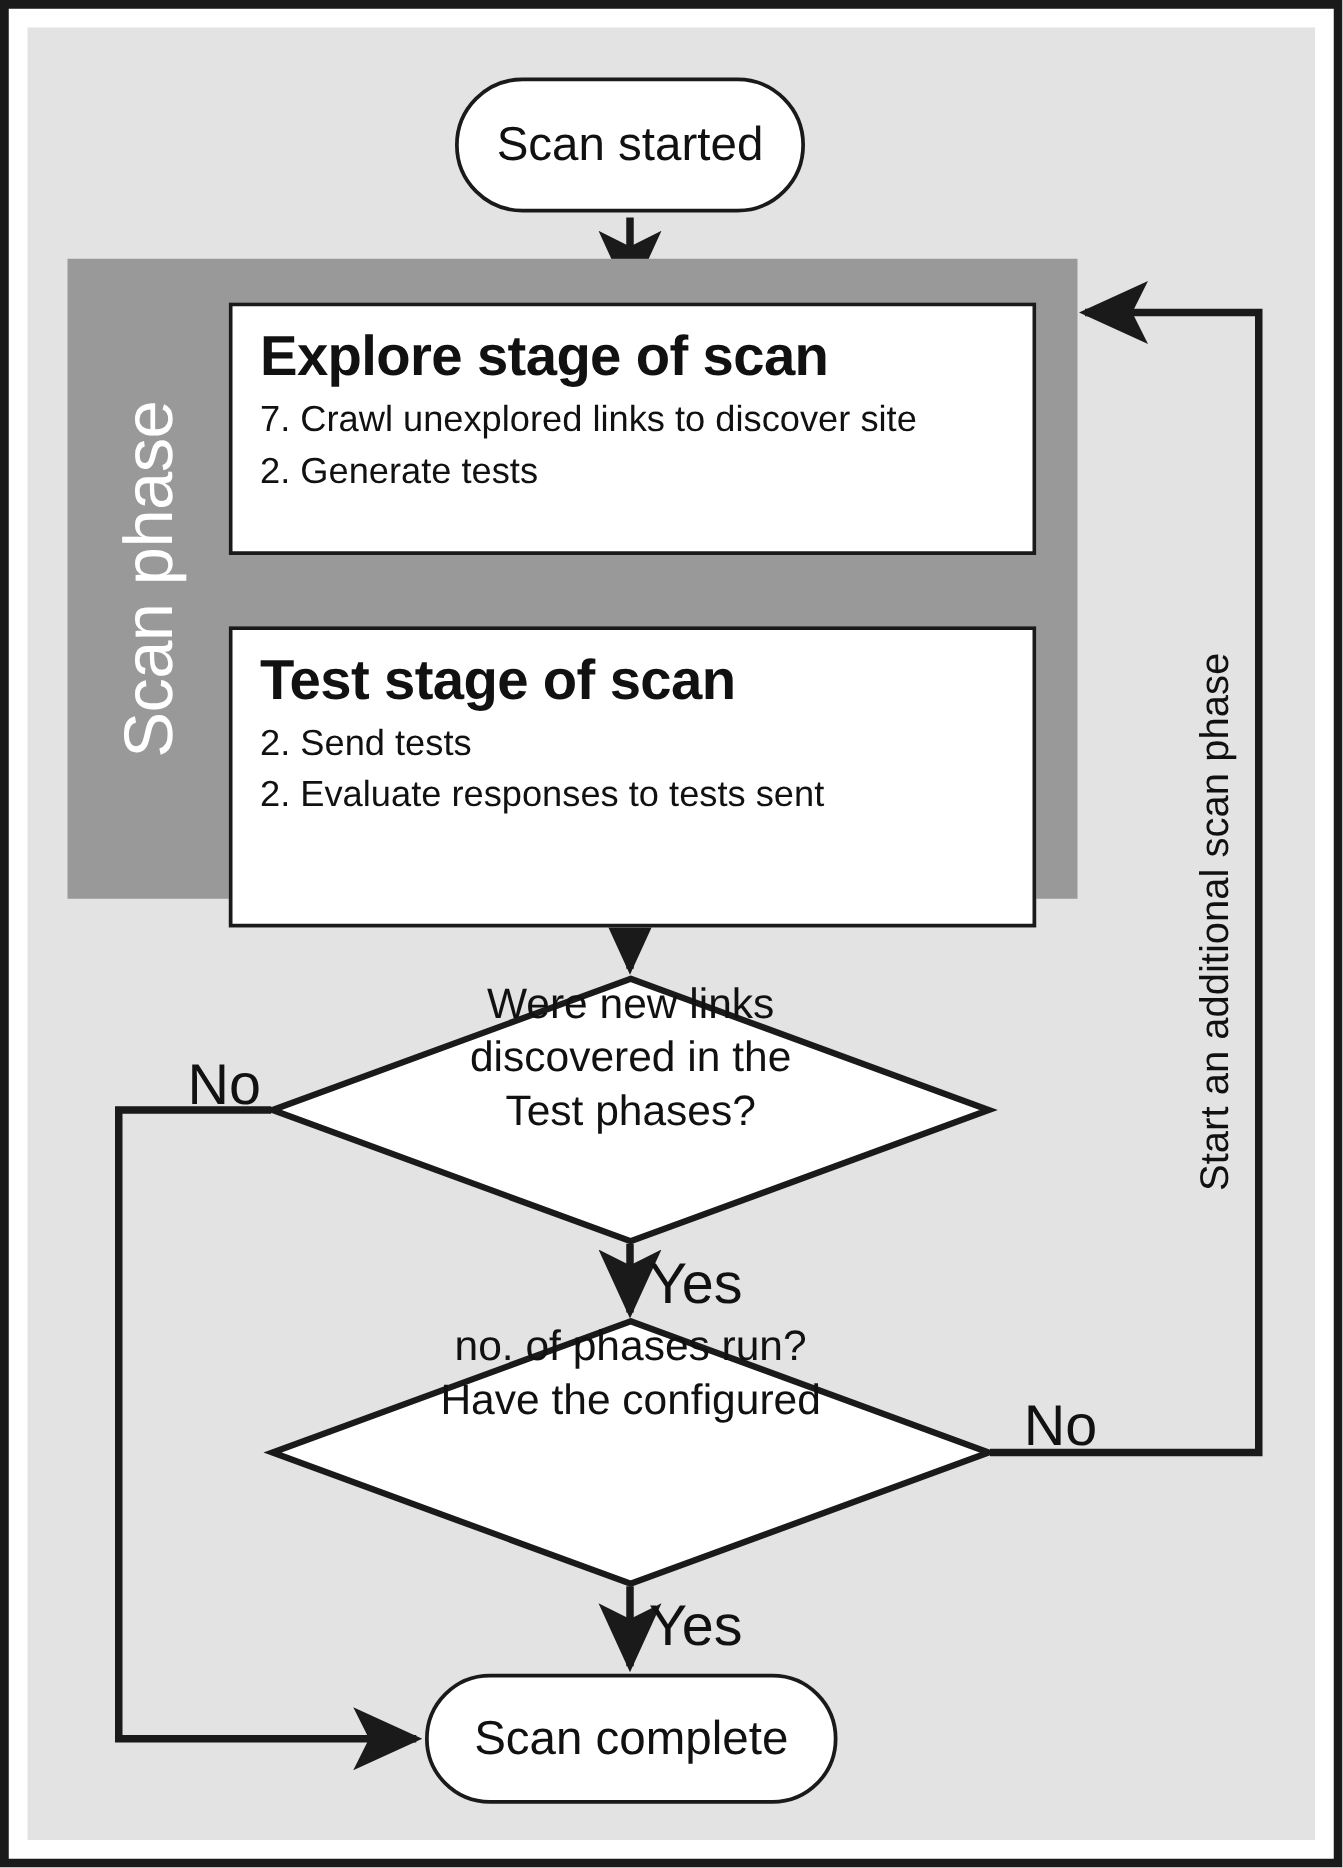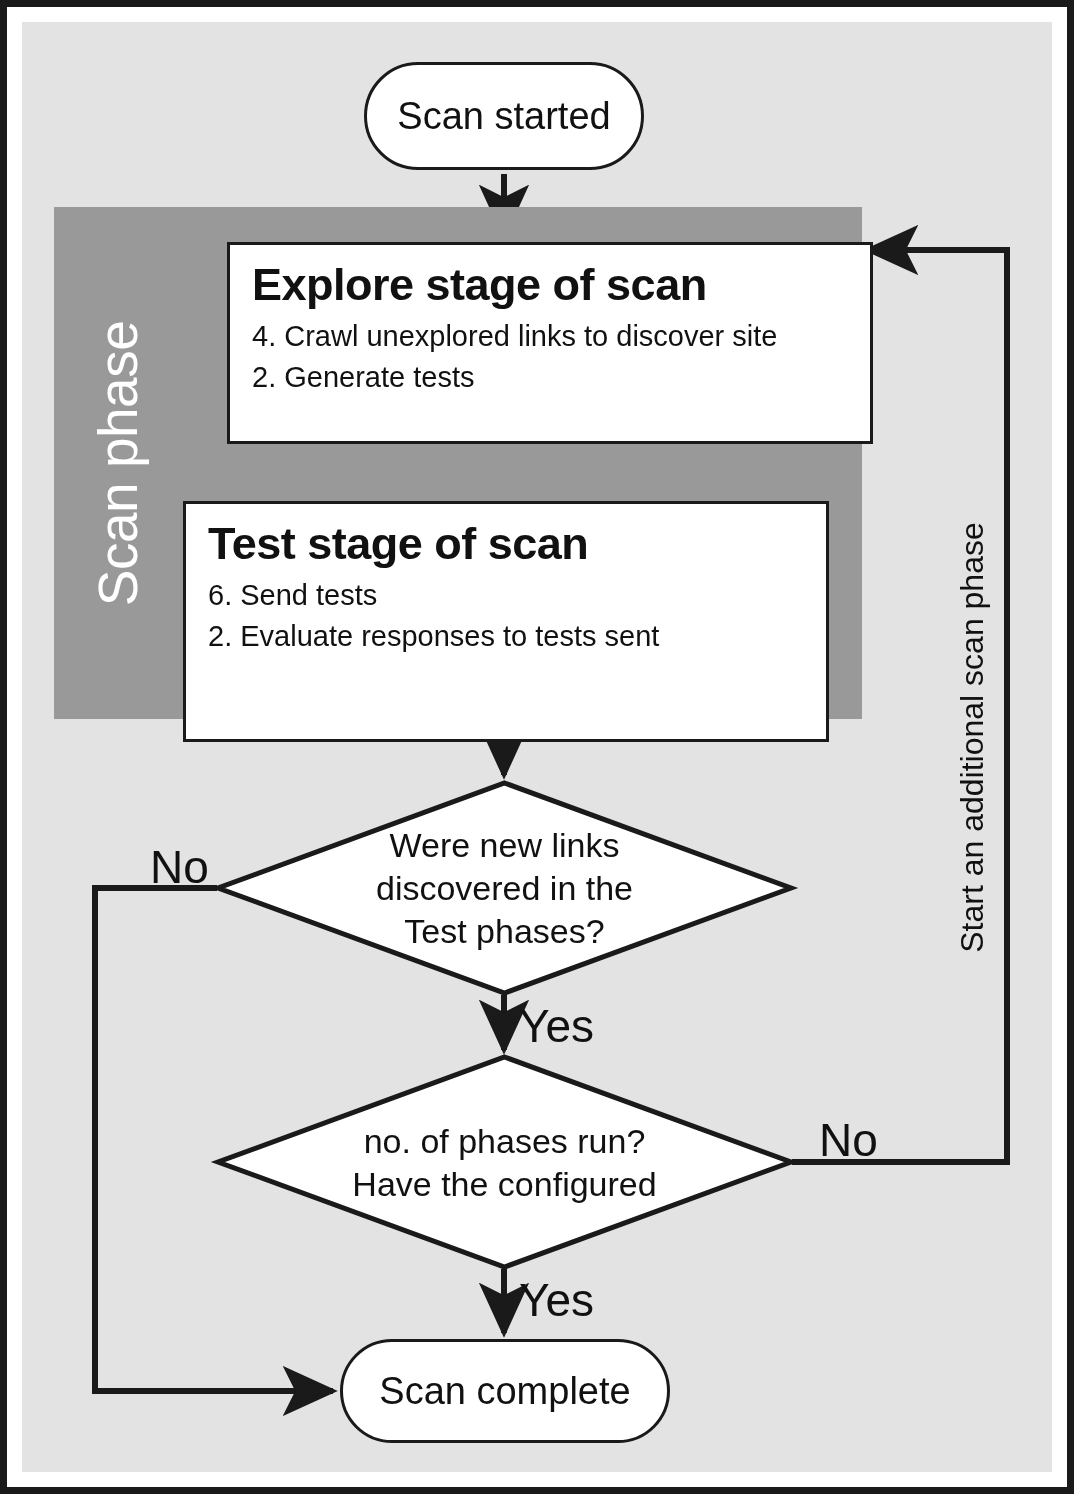--- a/index.html
+++ b/index.html
@@ -15,37 +15,37 @@
   
   #phase-band{position:absolute;left:47px;top:200px;width:808px;height:512px;background:#999999;}
   #phase-label{position:absolute;left:47px;top:200px;width:129px;height:512px;
      display:flex;align-items:center;justify-content:center;}
   #phase-label span{display:block;transform:rotate(-90deg);white-space:nowrap;
      color:#ffffff;font-size:55px;letter-spacing:-0.5px;line-height:1;}
 
   
   .proc{position:absolute;background:#ffffff;border:3px solid #1a1a1a;box-sizing:border-box;
         padding:16px 22px 10px 22px;}
-  #box-explore{left:176px;top:235px;width:646px;height:202px;margin-left:44px;}
+  #box-explore{left:176px;top:235px;width:646px;height:202px;}
   #box-test{left:176px;top:494px;width:646px;height:241px;}
   .proc .ptitle{font-size:45px;font-weight:bold;color:#111;line-height:1.08;margin:0 0 6px 0;
         letter-spacing:-0.5px;}
   .proc .pstep{font-size:29px;color:#111;line-height:1.42;white-space:nowrap;}
 
   
   .term{position:absolute;background:#ffffff;border:3px solid #1a1a1a;box-sizing:border-box;
         border-radius:999px;display:flex;align-items:center;justify-content:center;
         font-size:38px;color:#111;}
   #node-start{left:357px;top:55px;width:280px;height:108px;}
   #node-complete{left:333px;top:1332px;width:330px;height:104px;}
 
   
   .diamond{position:absolute;}
   .diamond .dtext{position:absolute;left:0;top:0;width:100%;height:100%;
-      display:flex;flex-direction:column;align-items:center;justify-content:center;
+      display:flex;flex-direction:column;align-items:center;
       font-size:34px;color:#111;line-height:1.26;text-align:center;}
   #dec-links{left:210px;top:775px;width:575px;height:213px;}
   #dec-phases{left:210px;top:1049px;width:575px;height:213px;}
 
   
   .elabel{position:absolute;font-size:46px;color:#111;white-space:nowrap;}
   #lab-no-1{left:143px;top:833px;}
   #lab-yes-1{left:512px;top:992px;}
   #lab-no-2{left:812px;top:1106px;}
   #lab-yes-2{left:512px;top:1266px;}
@@ -102,27 +102,27 @@
     <polygon points="497.5,1050 784,1155 497.5,1260 211,1155" fill="#ffffff" stroke="#1a1a1a" stroke-width="5"></polygon>
   </svg>
 
   <div id="phase-band"></div>
   <div id="phase-label">
     <span>Scan phase</span>
   </div>
 
   <div class="proc" id="box-explore">
     <div class="ptitle">Explore stage of scan</div>
-    <div class="pstep">4. Crawl unexplored links to discover site</div>
+    <div class="pstep">7. Crawl unexplored links to discover site</div>
     <div class="pstep">2. Generate tests</div>
   </div>
 
   <div class="proc" id="box-test">
     <div class="ptitle">Test stage of scan</div>
-    <div class="pstep">6. Send tests</div>
+    <div class="pstep">2. Send tests</div>
     <div class="pstep">2. Evaluate responses to tests sent</div>
   </div>
 
   <div class="term" id="node-start">
     <span>Scan started</span>
   </div>
 
   <div class="term" id="node-complete">
     <span>Scan complete</span>
   </div>

